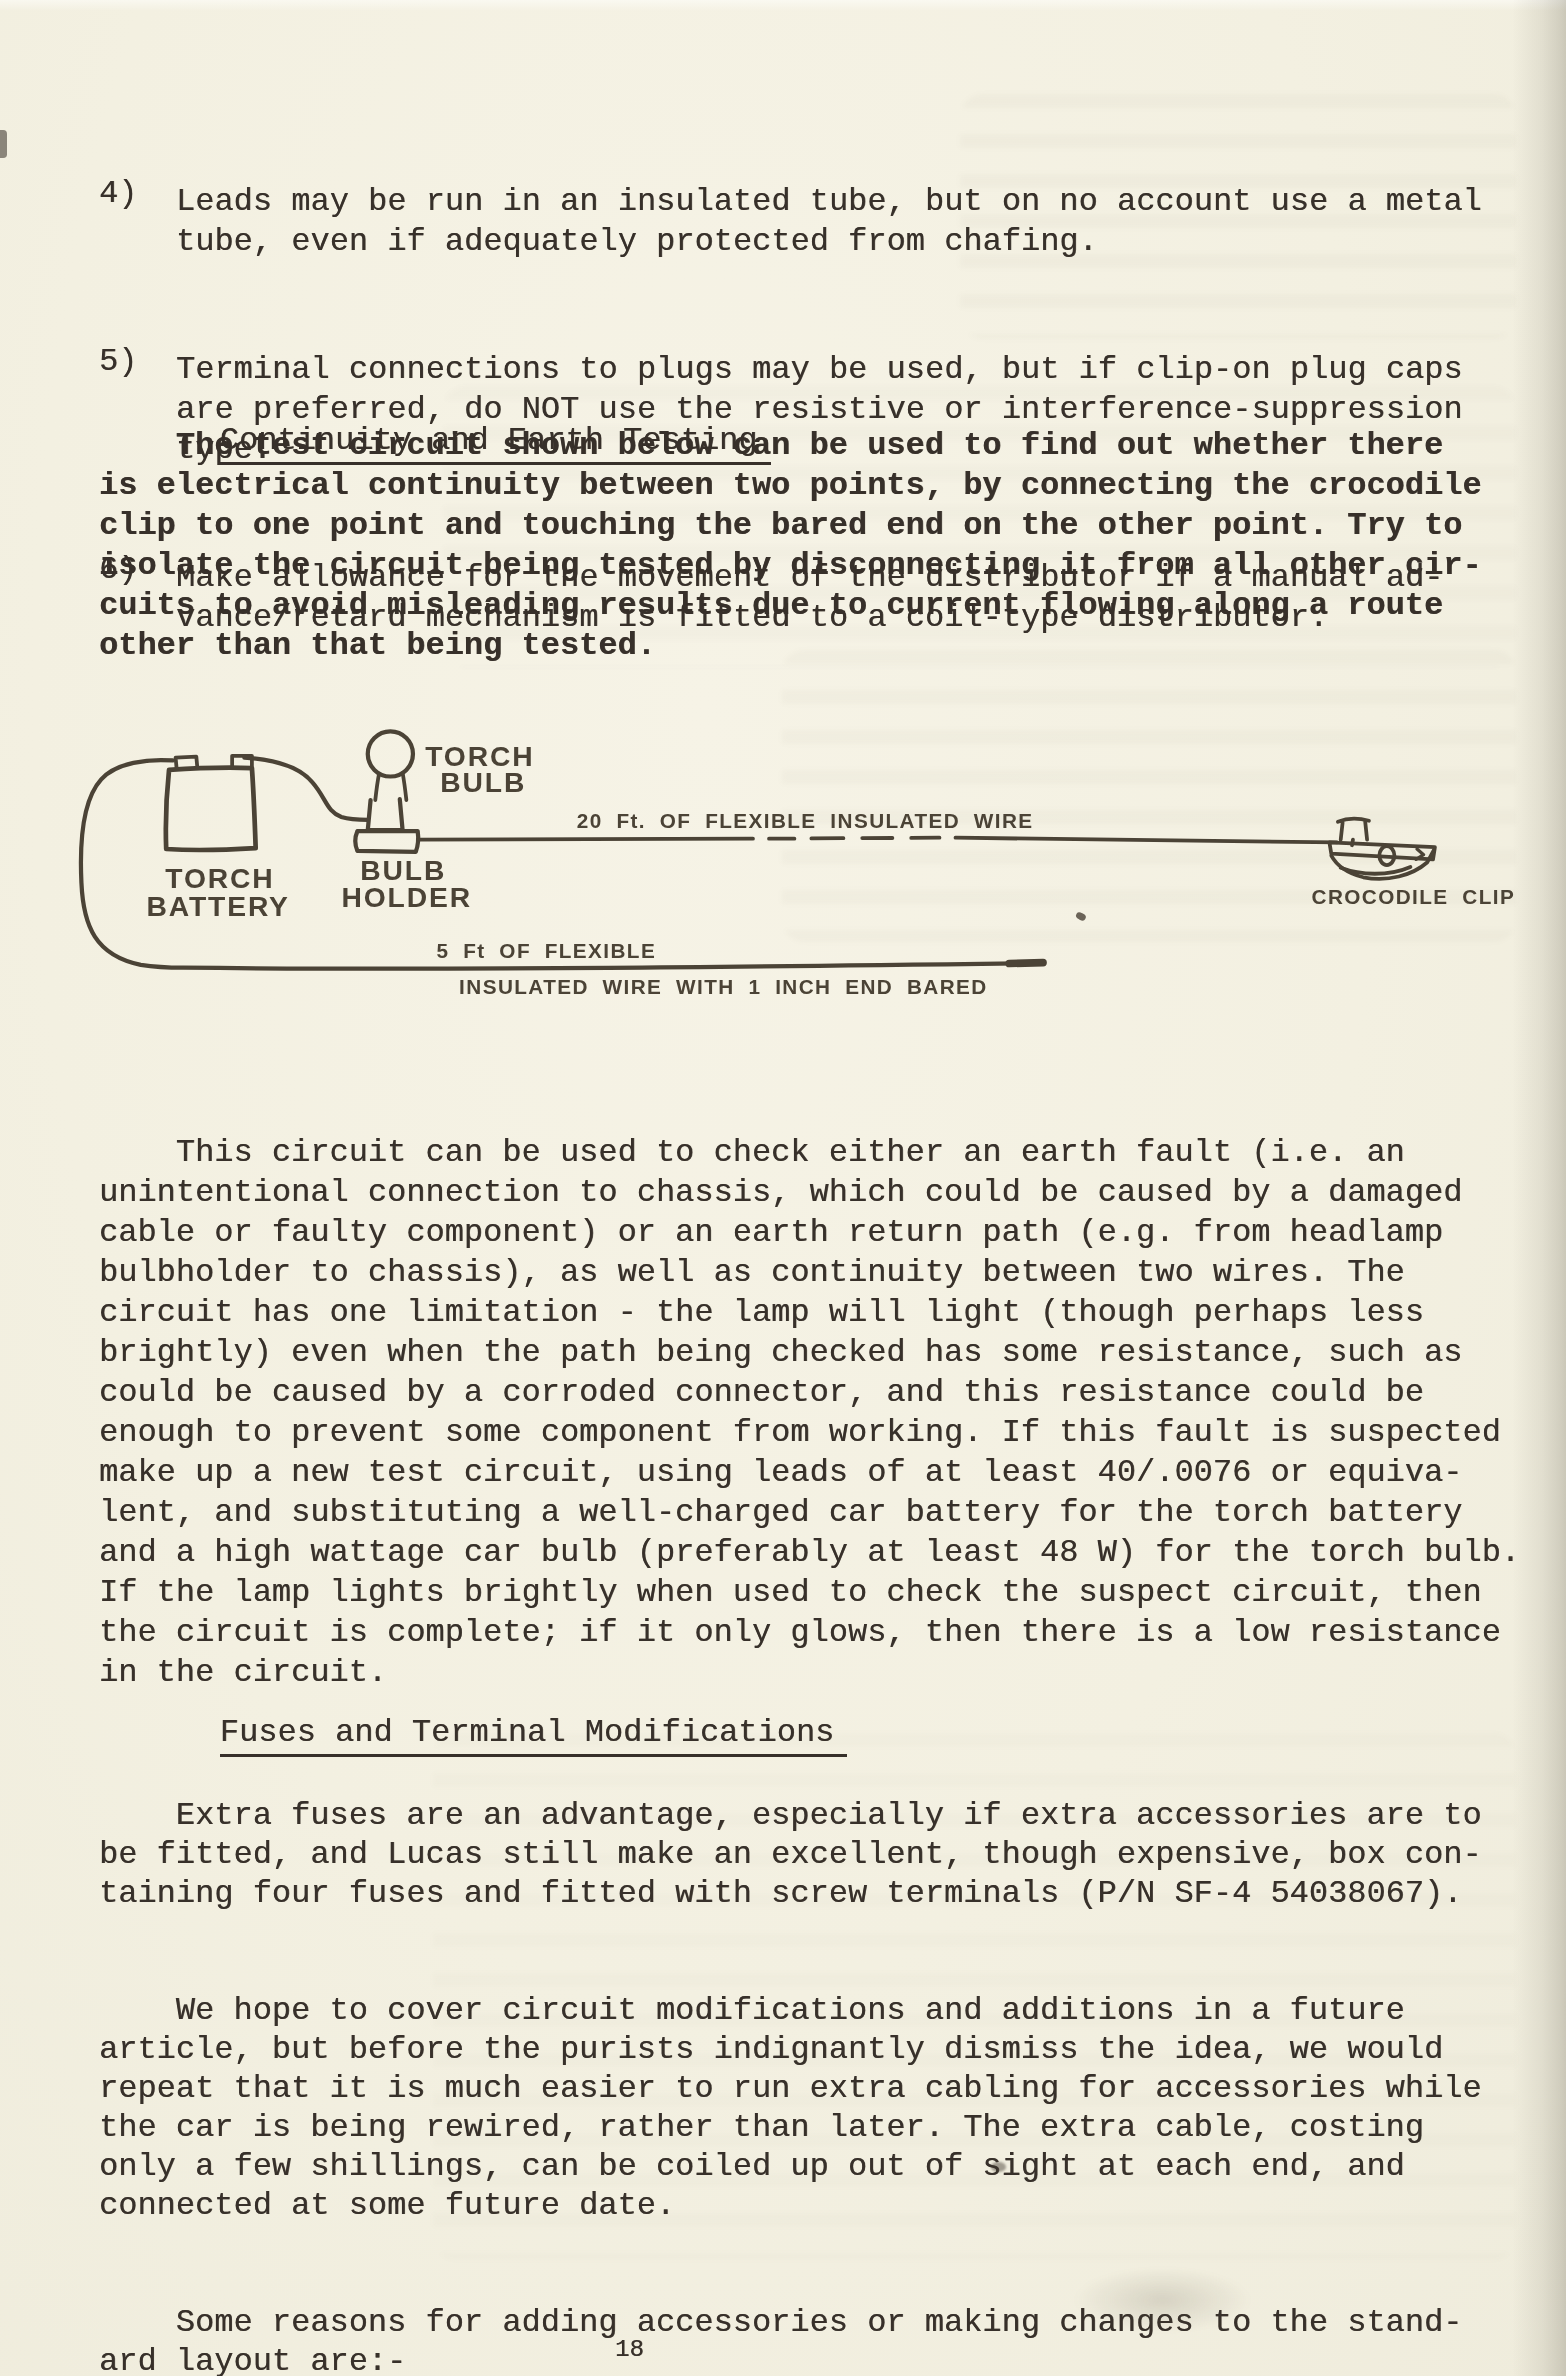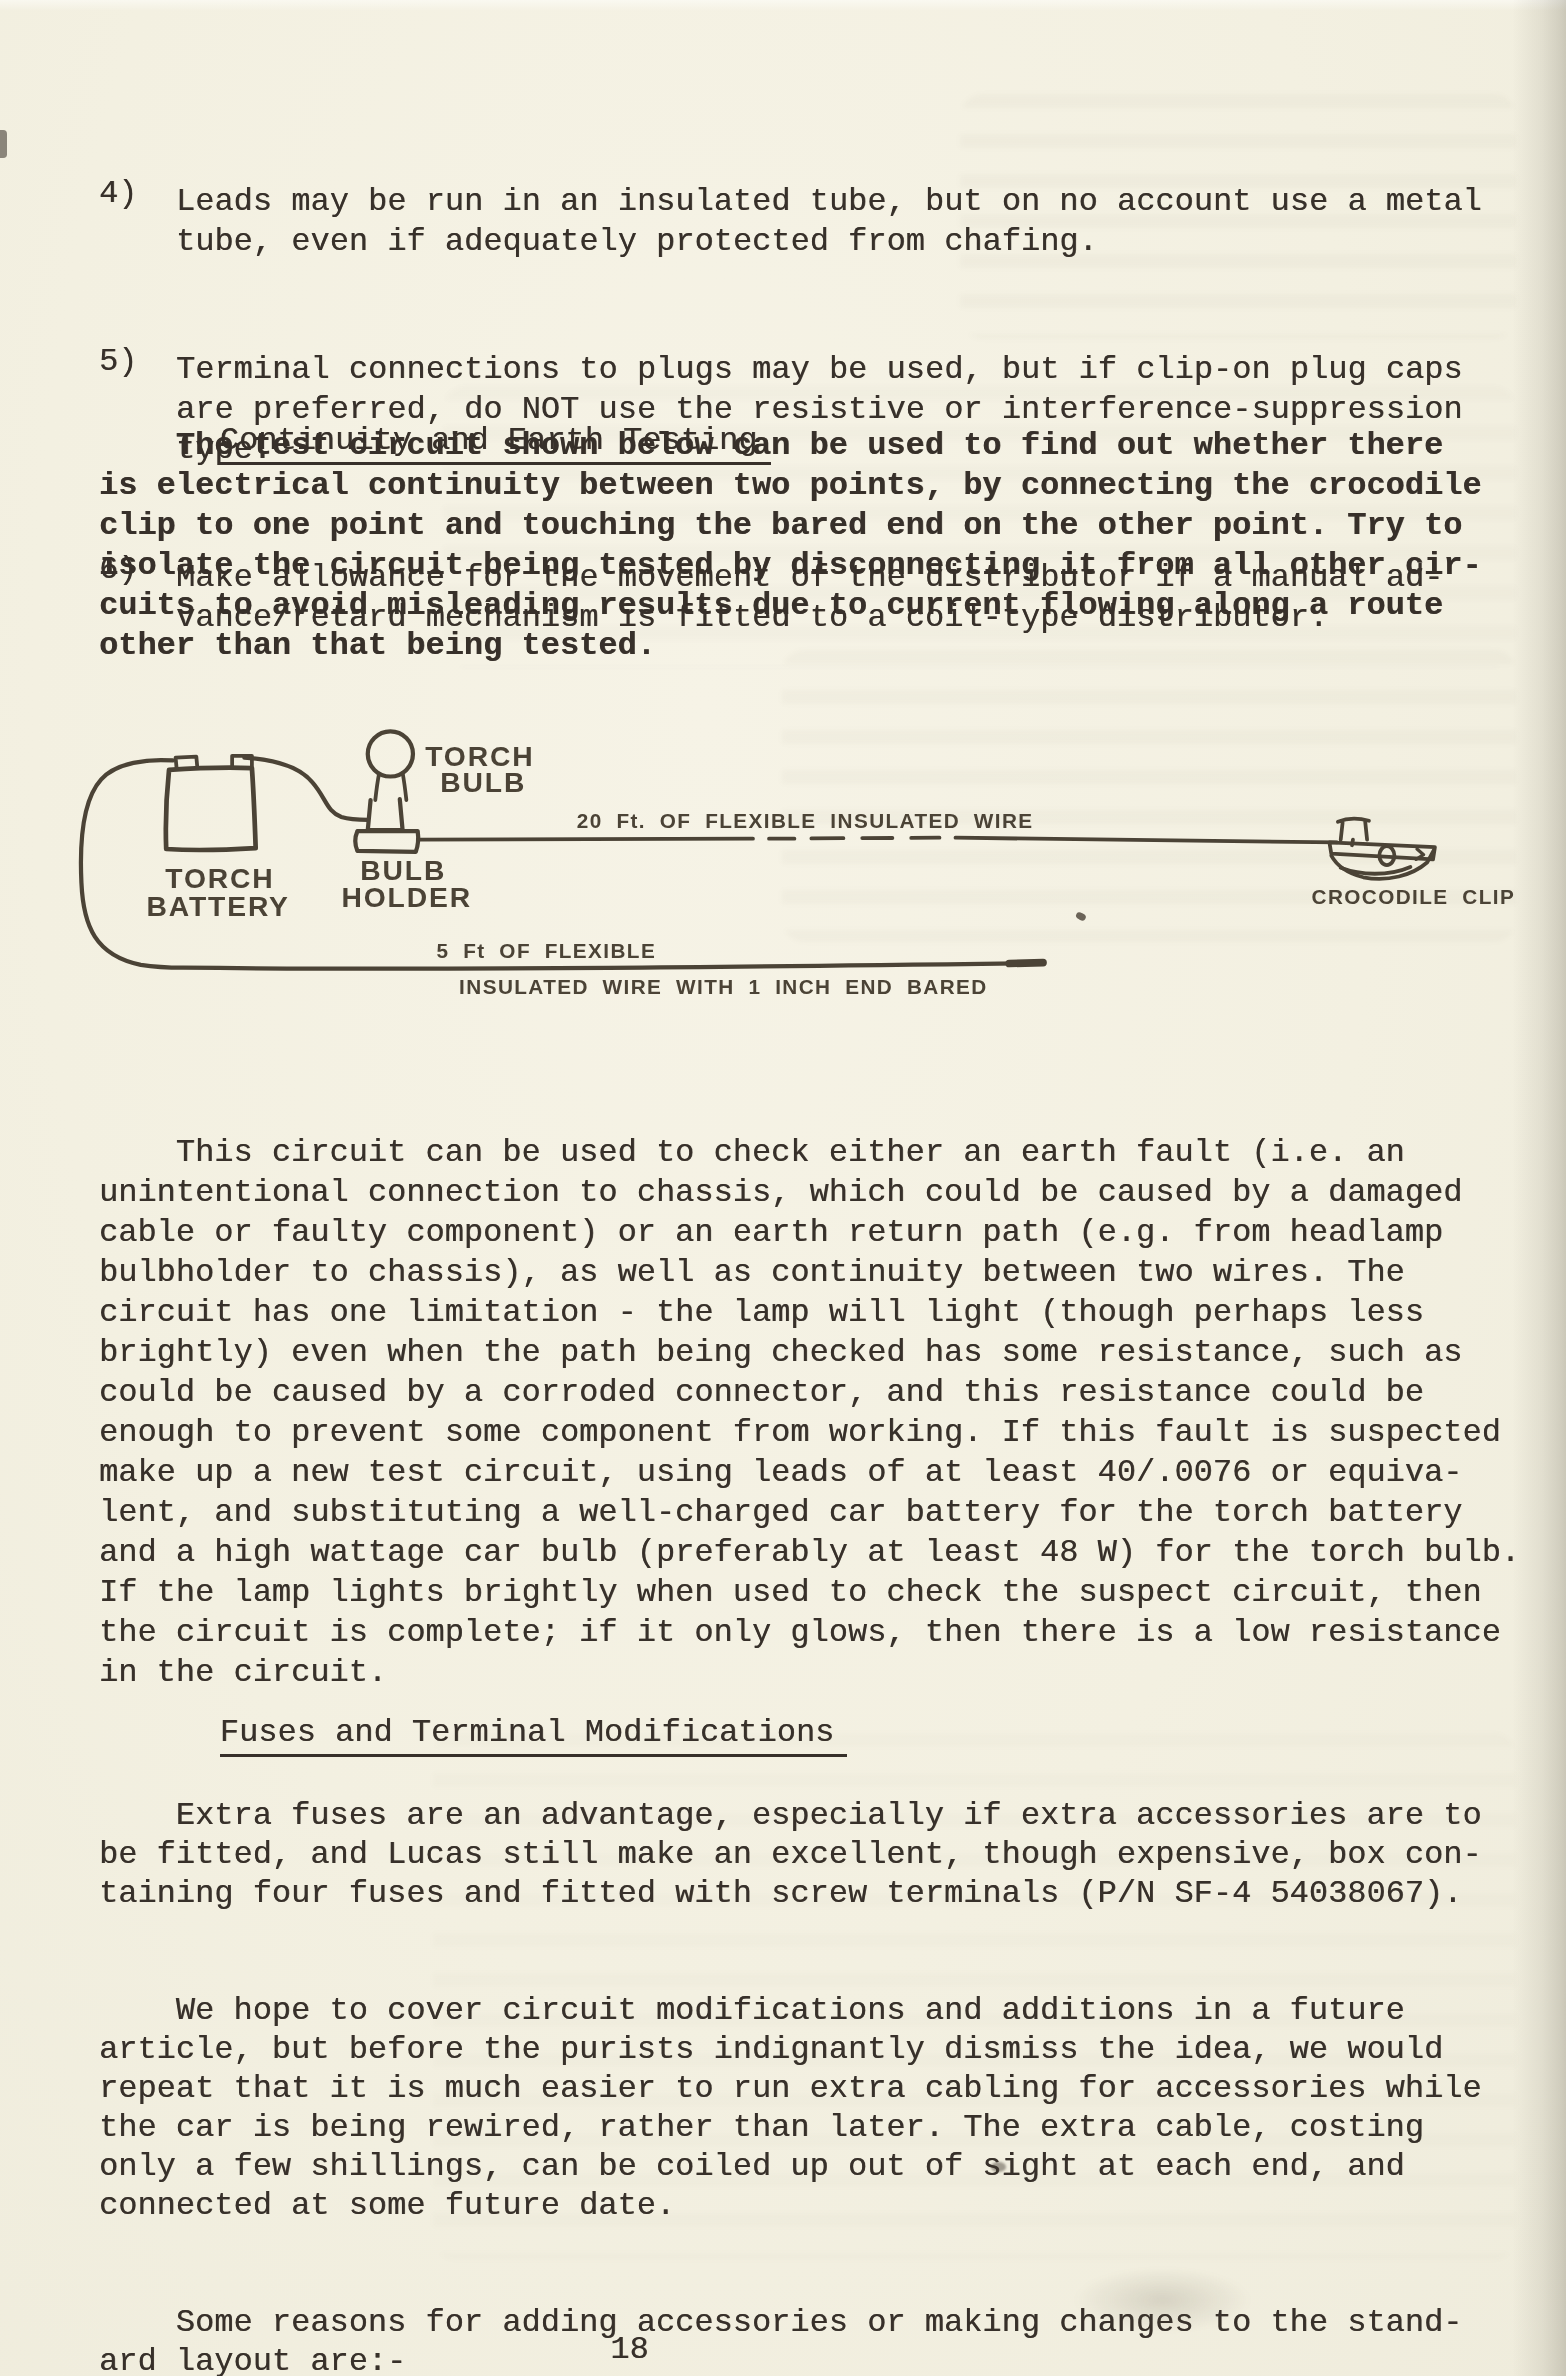--- a/index.html
+++ b/index.html
@@ -28,21 +28,21 @@
   .li .txt{white-space:pre;margin-top:8px;}
   .heading{
     display:inline-block;
     line-height:36px;
     border-bottom:3.8px solid #37302a;
     padding:0 13px 2.8px 0;
     margin-left:44px;
   }
   .pagenum{
     position:absolute;left:0;top:2333px;width:1259px;
-    text-align:center;font-size:32px;line-height:34px;
+    text-align:center;font-size:24px;line-height:34px;
     text-shadow:0.4px 0.4px 0.6px rgba(55,48,40,0.72);
   }
   
   .diagram{position:absolute;left:56px;top:702px;width:1507px;height:311px;}
   .diagram text{
     font-family:"Liberation Sans","DejaVu Sans",sans-serif;
     font-weight:700;
     fill:#4b4336;
   }
   .hand-big{font-size:30px;letter-spacing:2px;}

